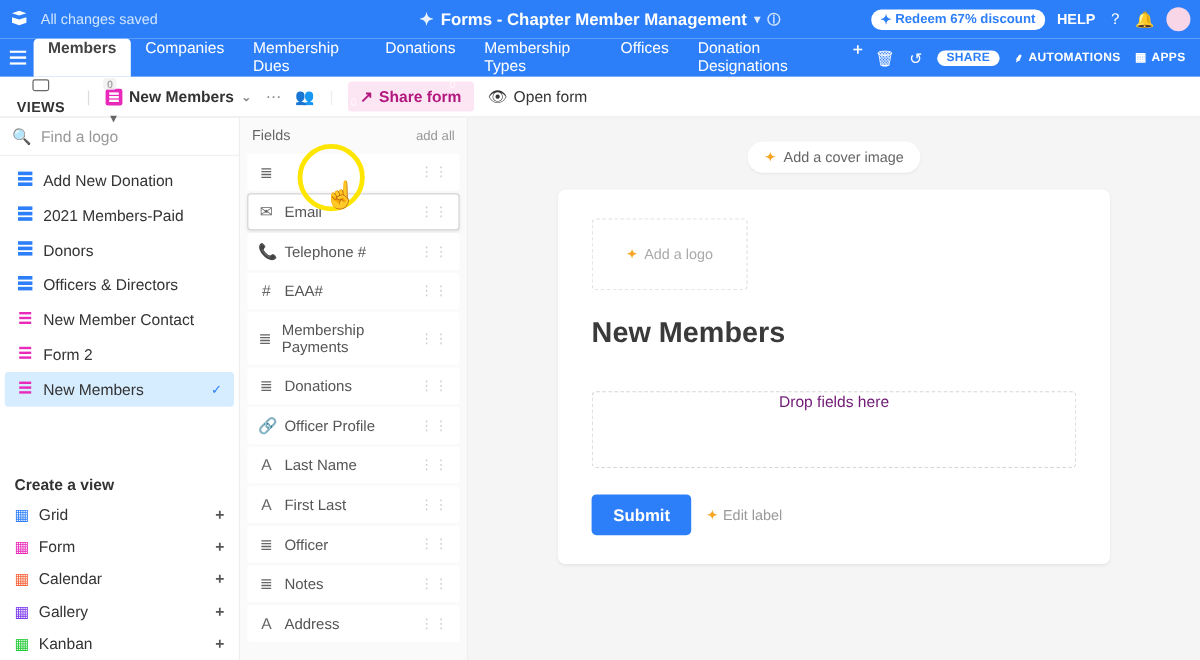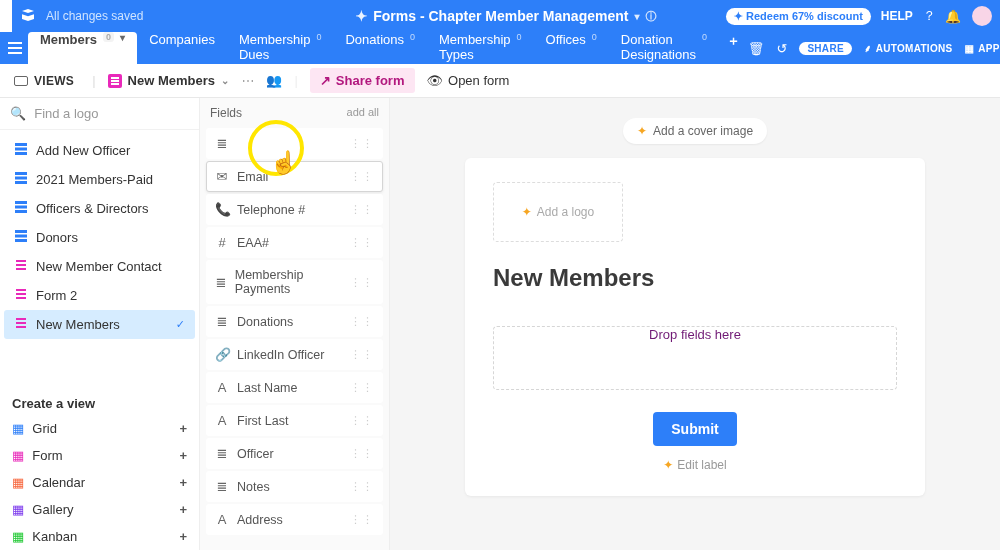--- a/index.html
+++ b/index.html
@@ -1,44 +1,44 @@
 <!DOCTYPE html>
 <html><head>
 <meta charset="utf-8">
 <style>
   * { margin: 0; padding: 0; box-sizing: border-box; font-family: -apple-system, BlinkMacSystemFont, "Segoe UI", Helvetica, Arial, sans-serif; }
   body { width: 1000px; height: 550px; overflow: hidden; background: #fff; font-size: 13px; color: #333; }
 
   
-  .topbar { height: 32px; background: #2d7ff9; display: flex; align-items: center; color: #fff; padding: 0 8px; position: relative; margin-left: 12px; }
+  .topbar { height: 32px; background: #2d7ff9; display: flex; align-items: center; color: #fff; padding: 0 8px; position: relative; }
   .topbar .left { display: flex; align-items: center; gap: 10px; }
   .topbar .logo-icon svg { width: 16px; height: 16px; fill: #fff; }
   .topbar .saved { color: #cfe4ff; font-size: 12px; }
   .topbar .center { position: absolute; left: 50%; transform: translateX(-50%); display: flex; align-items: center; gap: 6px; font-size: 14px; font-weight: 600; }
   .topbar .center .arrow-icon { opacity: .9; }
   .topbar .right { margin-left: auto; display: flex; align-items: center; gap: 10px; }
   .redeem { background: #fff; color: #2d7ff9; border-radius: 10px; padding: 2px 8px; font-size: 11px; font-weight: 600; display: flex; align-items: center; gap: 3px; }
   .topbar .right .hlabel { font-size: 12px; font-weight:600; }
   .avatar { width: 20px; height: 20px; border-radius: 50%; background: #f8d5e7; }
 
   
   .tabsbar { height: 32px; background: #2d7ff9; display: flex; align-items: stretch; color: #fff; padding: 0 8px 0 6px; }
   .hamburger { display: flex; align-items: center; padding: 0 6px 0 2px; }
-  .tab { display: flex; align-items: flex-start; padding: 0 12px; font-size: 13px; gap: 6px; cursor: pointer; }
+  .tab { display: flex; align-items: flex-end; padding: 0 12px; font-size: 13px; gap: 18px; cursor: pointer; flex-direction: column; }
   .tab.active { background: #fff; color: #444; border-radius: 4px 4px 0 0; font-weight: 600; }
   .tab .dot { opacity: .7; font-size: 9px; }
   .tab .chev { opacity: .8; font-size: 10px; }
   .tabsbar .spacer { flex: 1; }
   .tabsbar .rightactions { display: flex; align-items: center; gap: 12px; padding-right: 4px; }
   .tabsbar .rightactions .pill { background: #ffffff; color: #2d7ff9; border-radius: 9px; padding: 1px 8px; font-size: 10px; font-weight: 700; letter-spacing: .3px;}
   .tabsbar .rightactions .smlabel { font-size: 10px; letter-spacing: .3px; font-weight:600; display:flex; align-items:center; gap:4px; }
 
   
   .toolrow { height: 34px; border-bottom: 1px solid #e8e8e8; display: flex; align-items: center; padding: 0 8px; gap: 12px; background: #fff;}
-  .toolrow .views { display: flex; align-items: center; gap: 6px; padding: 4px 6px; border-radius: 3px; cursor:pointer;}
+  .toolrow .views { display: flex; align-items: center; gap: 6px; padding: 4px 6px; border-radius: 3px; cursor:pointer;flex-direction:column;}
   .toolrow .views .icon { width:14px; border:1px solid #666; border-radius:2px; height:10px; position:relative;}
   .toolrow .viewname { display: flex; align-items: center; gap: 6px; font-weight: 600;}
   .toolrow .viewname .vicon { width:14px; height:14px; background:#e929ba; border-radius:2px; display:flex; align-items:center;justify-content:center;}
   .toolrow .viewname .vicon svg{ width:10px;height:10px;fill:#fff;}
   .toolrow .mini { color:#888; }
   .toolrow .share { background: #fde6f3; color: #b2187e; padding: 5px 10px; border-radius: 3px; font-weight:600; display:flex; align-items:center; gap:5px; }
   .toolrow .open { display:flex; align-items:center; gap:5px; font-weight:500;}
 
   
   .main { display: flex; height: calc(550px - 32px - 32px - 34px); }
@@ -54,21 +54,21 @@
   .view-item .vi svg{ width:14px;height:14px; }
   .view-item .check { margin-left:auto; color:#2d7ff9; font-size:11px;}
   .views-side .gap { flex:1; }
   .create-view { padding: 8px 12px 4px; font-weight:600; font-size:13px;}
   .cv-item { display:flex; align-items:center; gap:8px; padding:6px 12px; cursor:pointer;}
   .cv-item .plus{ margin-left:auto; color:#555; font-weight:600;}
   .cv-grid{color:#2d7ff9;} .cv-form{color:#e929ba;} .cv-cal{color:#f7653b;} .cv-gal{color:#7c39ed;} .cv-kan{color:#20c933;}
 
   
   .fields-panel { width: 190px; border-right:1px solid #eee; background:#fafafa; position:relative; display:flex; flex-direction:column; }
-  .fields-head { display:flex; align-items:flex-start; padding:8px 10px 6px; color:#666; font-size:12px; }
+  .fields-head { display:flex; align-items:flex-end; padding:8px 10px 6px; color:#666; font-size:12px; }
   .fields-head .addall{ margin-left:auto; color:#999; font-size:11px; cursor:pointer;}
   .fields-list{ overflow-y:auto; flex:1; padding: 2px 6px 6px; }
   .field-item { background:#fff; border:1px solid transparent; border-radius:3px; display:flex; align-items:center; gap:8px; padding:7px 8px; margin-bottom:2px; color:#555; cursor:grab;}
   .field-item.hover{ border:1px solid #d5d5d5; box-shadow:0 1px 3px rgba(0,0,0,.08);}
   .field-item .ficon{ width:14px; color:#666; font-size:13px; text-align:center;}
   .field-item .drag{ margin-left:auto; color:#ccc; font-size:11px; letter-spacing:1px;}
   .field-item .flabel{ font-size:12.5px;}
   .highlight-ring{ position:absolute; border:4px solid #ffe600; border-radius:50%; pointer-events:none;}
   .cursor-hand{ position:absolute; pointer-events:none; font-size:22px;}
   .fields-panel::-webkit-scrollbar{ width:6px;} 
@@ -78,21 +78,21 @@
   .canvas-inner{ position:relative; }
   .cover-row{ display:flex; justify-content:center; padding: 6px 0 14px;}
   .cover-btn{ background:#fff; border-radius:999px; padding:6px 14px; font-size:12px; color:#666; box-shadow:0 1px 2px rgba(0,0,0,.06); display:flex; align-items:center; gap:6px;}
   .cover-btn .spark{ color:#f6a623;}
   .form-card{ background:#fff; border-radius:6px; box-shadow:0 1px 3px rgba(0,0,0,.06); width: 460px; margin: 0 auto; padding: 24px 28px 24px;}
   .logo-box{ border:1px dashed #ddd; border-radius:4px; width:130px; height:60px; display:flex; align-items:center; justify-content:center; color:#aaa; font-size:12px; gap:5px;}
   .logo-box .spark{color:#f6a623;}
   .form-title{ font-size:24px; font-weight:700; margin-top:22px; color:#3a3a3a;}
   .form-desc{ color:#a2a2a2; margin-top:10px; font-size:15px;}
   .drop-zone{ border:1px dashed #d6d6d6; border-radius:4px; height:64px; display:flex; justify-content:center; color:#701a75; font-size:13px; margin-top:34px;}
-  .submit-row{ display:flex; align-items:center; gap:12px; margin-top:22px;flex-direction:column;}
+  .submit-row{ display:flex; align-items:center; gap:12px; margin-top:22px;}
   .submit-btn{ background:#2d7ff9; color:#fff; border:none; border-radius:4px; padding:9px 18px; font-size:14px; font-weight:600; cursor:pointer;}
   .edit-label{ color:#999; font-size:12px; display:flex; align-items:center; gap:4px;}
   .edit-label .spark{color:#f6a623;}
   .footer-credit{ text-align:center; color:#777; font-size:12px; margin:20px 0 6px; display:flex; justify-content:center; align-items:center; gap:6px;}
   .at-logo{ display:inline-flex; align-items:center; gap:3px; font-weight:700; color:#555;}
   .at-logo .sq{ width:16px; height:16px; display:inline-block; }
 
   
   .canvas::-webkit-scrollbar{ width:8px;} .canvas::-webkit-scrollbar-thumb{ background:#d9d9d9; border-radius:4px;}
 </style>
@@ -220,45 +220,45 @@
       <span>🔍</span>
       <span>Find a logo</span>
     </div>
     <div class="views-list" id="views-list">
         <div class="view-item grid">
           <span class="vi"><svg viewBox="0 0 14 14" fill="#2d7ff9">
               <rect x="1" y="1" width="12" height="3"></rect>
               <rect x="1" y="5.5" width="12" height="3"></rect>
               <rect x="1" y="10" width="12" height="3"></rect>
             </svg></span>
-    <span>Add New Officer</span>
+    <span>Add New Donation</span>
         </div>
         <div class="view-item grid">
           <span class="vi"><svg viewBox="0 0 14 14" fill="#2d7ff9">
               <rect x="1" y="1" width="12" height="3"></rect>
               <rect x="1" y="5.5" width="12" height="3"></rect>
               <rect x="1" y="10" width="12" height="3"></rect>
             </svg></span>
     <span>2021 Members-Paid</span>
         </div>
         <div class="view-item grid">
           <span class="vi"><svg viewBox="0 0 14 14" fill="#2d7ff9">
               <rect x="1" y="1" width="12" height="3"></rect>
               <rect x="1" y="5.5" width="12" height="3"></rect>
               <rect x="1" y="10" width="12" height="3"></rect>
             </svg></span>
-    <span>Officers &amp; Directors</span>
+    <span>Donors</span>
         </div>
         <div class="view-item grid">
           <span class="vi"><svg viewBox="0 0 14 14" fill="#2d7ff9">
               <rect x="1" y="1" width="12" height="3"></rect>
               <rect x="1" y="5.5" width="12" height="3"></rect>
               <rect x="1" y="10" width="12" height="3"></rect>
             </svg></span>
-    <span>Donors</span>
+    <span>Officers &amp; Directors</span>
         </div>
         <div class="view-item form">
           <span class="vi"><svg viewBox="0 0 14 14" fill="#e929ba">
               <rect x="2" y="2" width="10" height="2"></rect>
               <rect x="2" y="6" width="10" height="2"></rect>
               <rect x="2" y="10" width="10" height="2"></rect>
             </svg></span>
     <span>New Member Contact</span>
         </div>
         <div class="view-item form">
@@ -340,21 +340,21 @@
     <span class="flabel">Membership Payments</span>
     <span class="drag">⋮⋮</span>
         </div>
         <div class="field-item">
           <span class="ficon">≣</span>
     <span class="flabel">Donations</span>
     <span class="drag">⋮⋮</span>
         </div>
         <div class="field-item">
           <span class="ficon">🔗</span>
-    <span class="flabel">LinkedIn Officer</span>
+    <span class="flabel">Officer Profile</span>
     <span class="drag">⋮⋮</span>
         </div>
         <div class="field-item">
           <span class="ficon">A</span>
     <span class="flabel">Last Name</span>
     <span class="drag">⋮⋮</span>
         </div>
         <div class="field-item">
           <span class="ficon">A</span>
     <span class="flabel">First Last</span>

